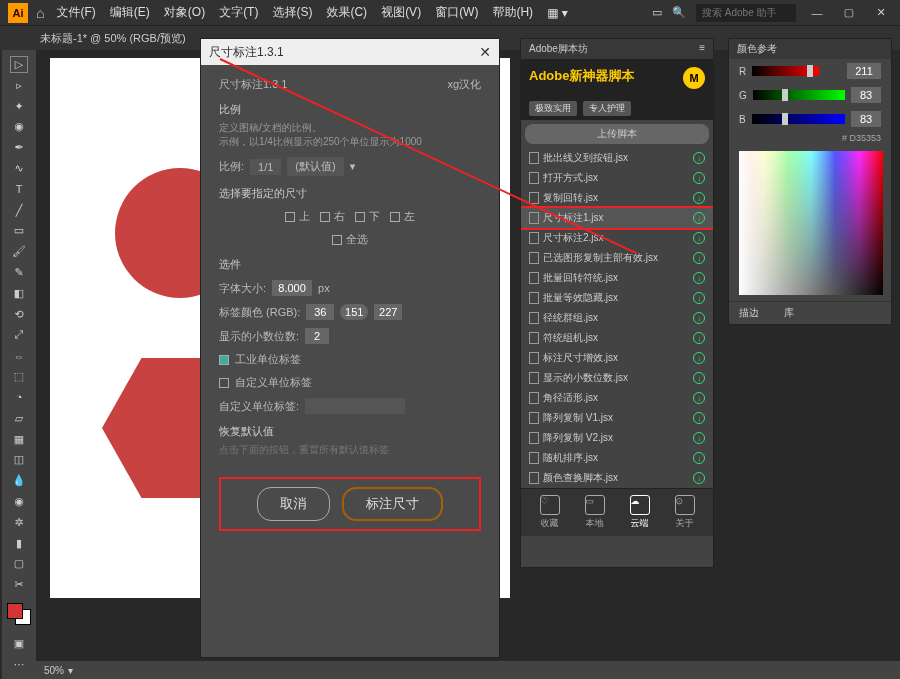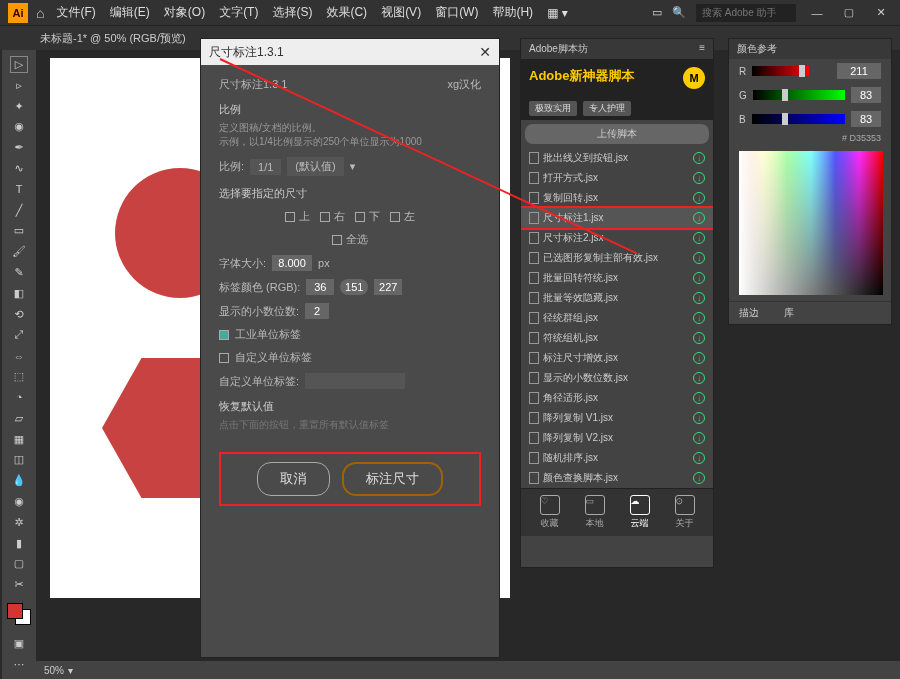--- a/index.html
+++ b/index.html
@@ -198,20 +198,21 @@
           <span class="checkbox"></span>
           <span>左</span>
         </span>
     </div>
     <div class="row" style="justify-content:center">
       <span class="chk">
           <span class="checkbox"></span>
           <span>全选</span>
         </span>
     </div>
+    <div class="sec-title">选件</div>
     <div class="row">
       <span>字体大小:</span>
       <input class="inp" value="8.000" style="">
       <span>px</span>
     </div>
     <div class="row">
       <span>标签颜色 (RGB):</span>
       <input class="inp" style="width: 28px;" value="36">
       <input class="inp" style="width: 28px; border-radius: 8px;" value="151">
       <input class="inp" style="width: 28px;" value="227">
@@ -362,21 +363,21 @@
     </div>
 </div>
 
 <div class="panel color-panel">
   <div class="color-hdr">颜色参考</div>
   <div class="slider-row">
     <span>R</span>
     <div class="slider-track">
         <div class="slider-thumb" style="left:82%"></div>
       </div>
-    <input class="inp" style="width: 44px; margin-left: 22px;" value="211">
+    <input class="inp" style="width: 34px; margin-left: 22px;" value="211">
   </div>
   <div class="slider-row">
     <span>G</span>
     <div class="slider-track g">
         <div class="slider-thumb" style="left:32%"></div>
       </div>
     <input class="inp" style="width: 30px;" value="83">
   </div>
   <div class="slider-row">
     <span>B</span>

